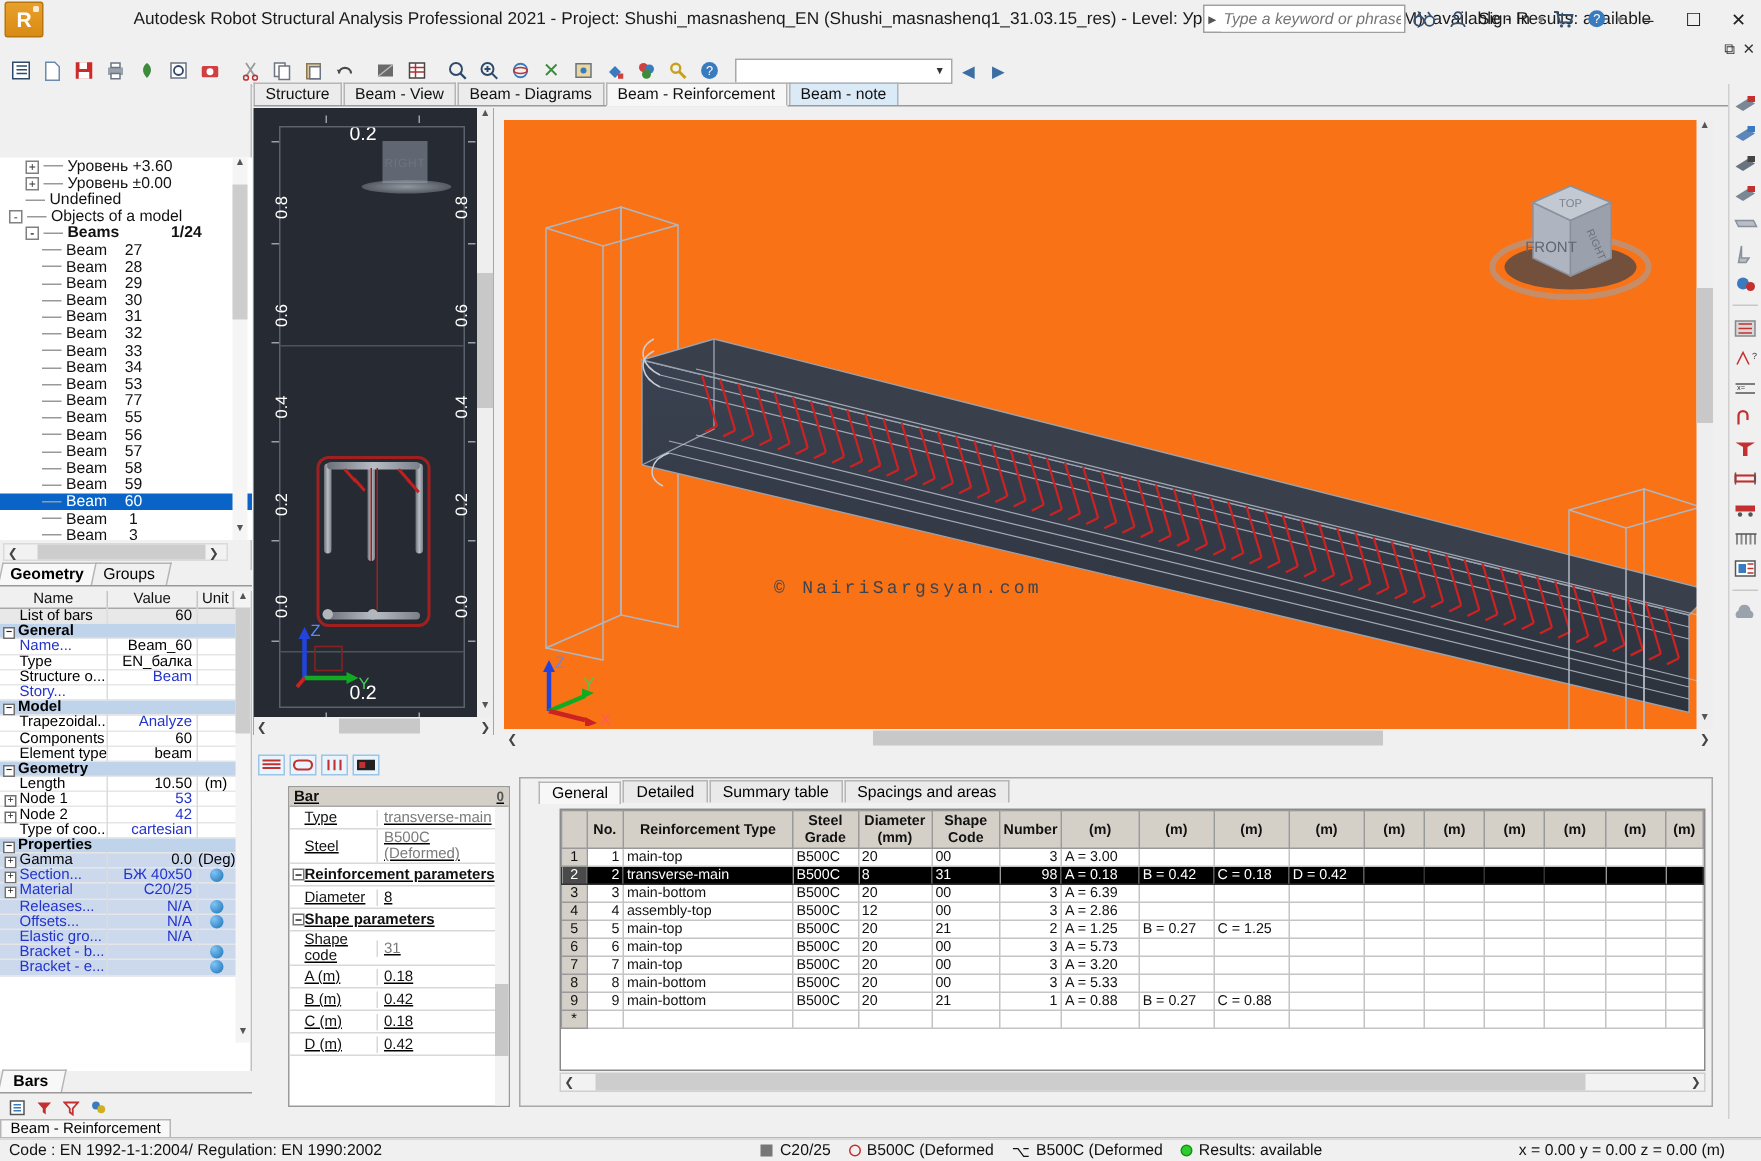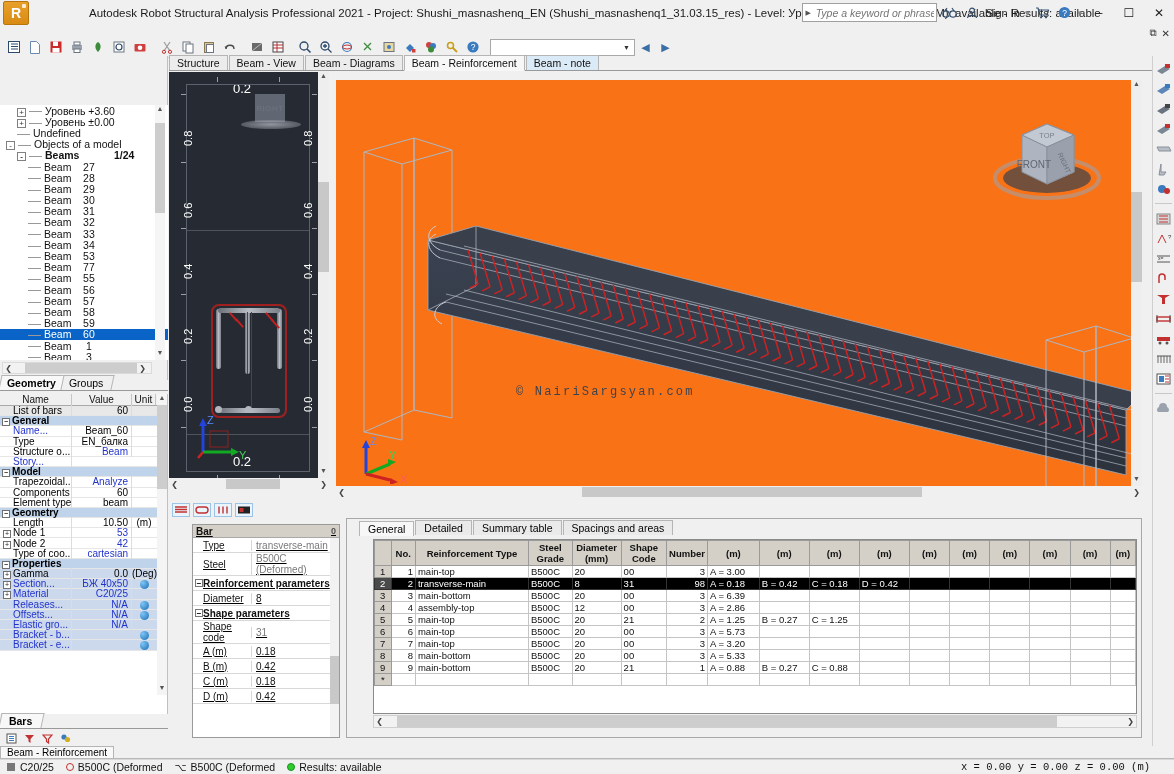--- a/index.html
+++ b/index.html
@@ -317,21 +317,21 @@
   }
   .bt-tab { padding: 0 6px; border: 1px solid #b5b5b5; border-bottom: none; background:#f8f8f8; }
   .statusbar {
     position: absolute; left: 0; top: 759px; width: 1174px; height: 15px;
     background: #f0f0f0; display: flex; align-items: center; font-size: 10.5px; color: #111;
     border-top: 1px solid #d8d8d8;
   }
   .sb-sec { display: flex; align-items: center; gap: 4px; padding: 0 6px; height: 15px; }
   .dotg { width:8px;height:8px;border-radius:50%;background:#2fcc2f;border:1px solid #189018; }
   .dotr { width:8px;height:8px;border-radius:50%;border:1.5px solid #c23030; }
-  .coords { margin-left: auto; padding-right: 24px; font-family: Liberation Mono, monospace; }
+  .coords { margin-left: auto; padding-right: 24px; }
 </style>
 </head>
 <body>
 
 <div id="app">
 
   <div class="titlebar">
     <div class="app-logo">
         <span>R</span>
       </div>
@@ -1519,20 +1519,21 @@
         <svg width="16" height="12">
           <path d="M2 9 a3 3 0 0 1 1-5 a4 4 0 0 1 8 0 a3 3 0 0 1 1 5z" fill="#9aa3ad"></path>
         </svg>
       </div>
     </div>
 
   <div class="tabstrip-bottom">
     <div class="bt-tab">Beam - Reinforcement</div>
   </div>
   <div class="statusbar">
+    <div class="sb-sec" style="width:500px">Code : EN 1992-1-1:2004/  Regulation: EN 1990:2002</div>
     <div class="sb-sec">
       <svg width="10" height="10">
           <rect x="1" y="1" width="8" height="8" fill="#777"></rect>
         </svg>
       <span>C20/25</span>
     </div>
     <div class="sb-sec">
       <span class="dotr"></span>
       <span>B500C (Deformed</span>
     </div>

